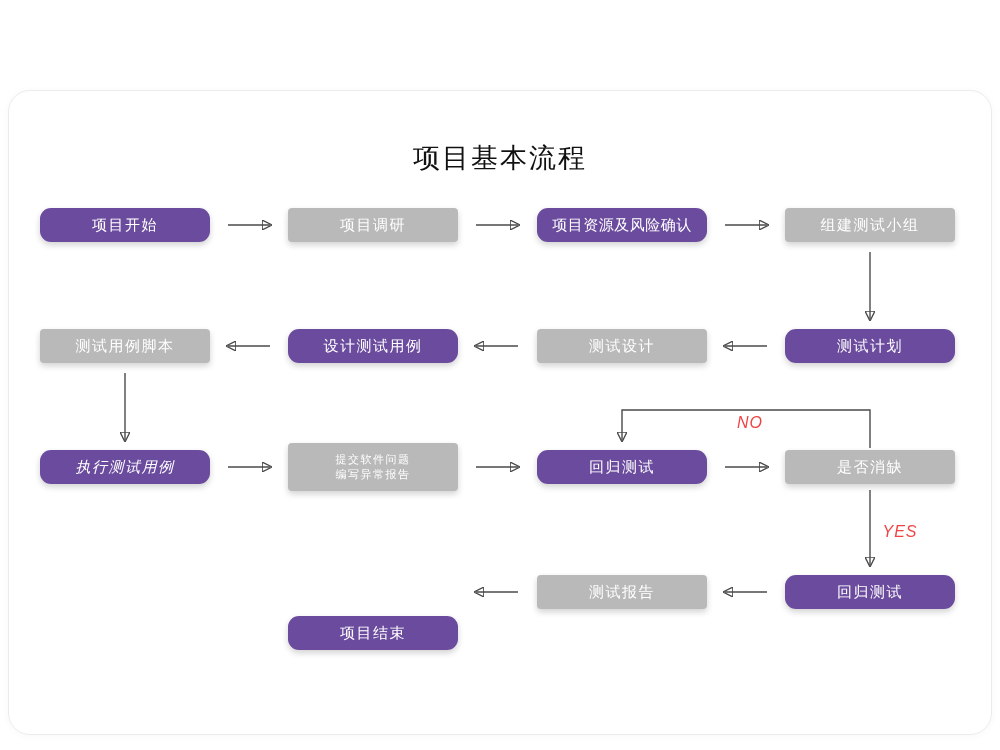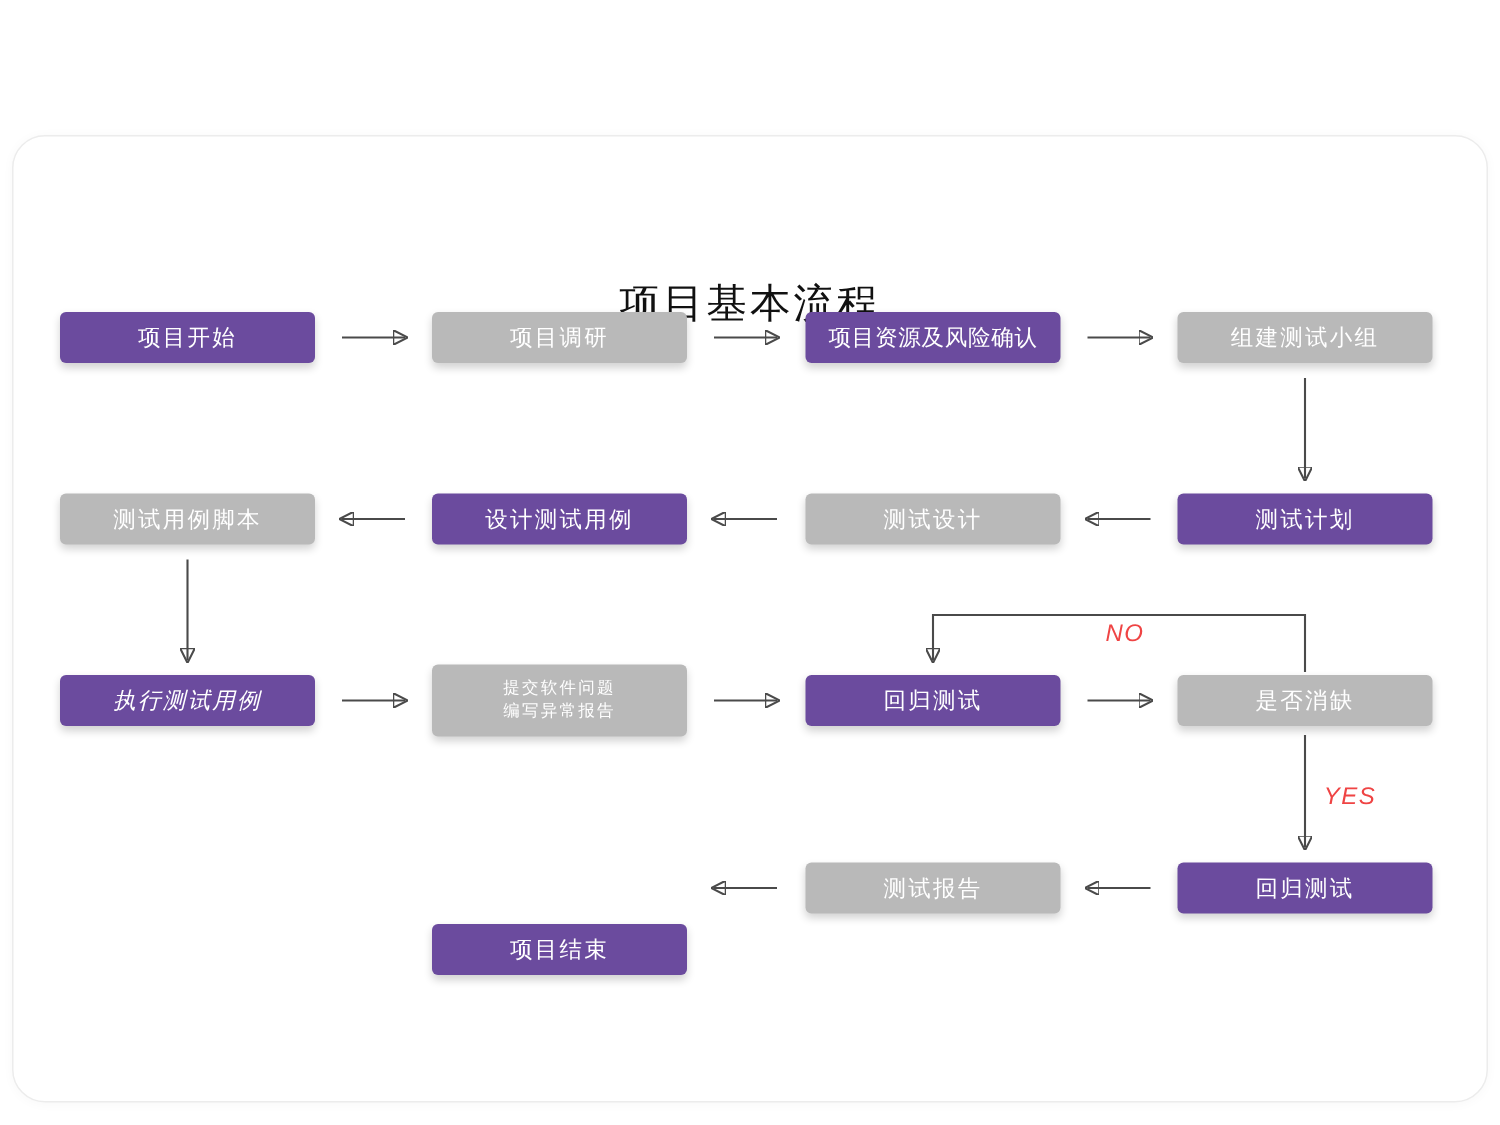--- a/index.html
+++ b/index.html
@@ -25,34 +25,33 @@
     box-shadow:0 1px 8px rgba(0,0,0,0.03);
   }
   .title{
     position:absolute;
     left:0;top:140px;width:1000px;
     text-align:center;
     font-size:27px;
     font-weight:500;
     letter-spacing:2px;
     color:#111111;
-    margin-top:44px;
   }
   .node{
     position:absolute;
     width:170px;height:34px;
     display:flex;align-items:center;justify-content:center;
     color:#ffffff;
     font-size:15px;
     letter-spacing:1.5px;
     border-radius:4px;
     box-shadow:0 3px 6px rgba(0,0,0,0.18);
     text-align:center;
   }
-  .node.purple{background:var(--purple);}
+  .node.purple{background:var(--purple);border-radius:11px;}
   .node.gray{background:var(--gray);}
   
   #n1{left:40px;top:208px;}
   #n2{left:288px;top:208px;}
   #n3{left:537px;top:208px;letter-spacing:0.5px;}
   #n4{left:785px;top:208px;}
   #n5{left:785px;top:329px;font-family:Liberation Mono, monospace;}
   #n6{left:537px;top:329px;}
   #n7{left:288px;top:329px;}
   #n8{left:40px;top:329px;}

